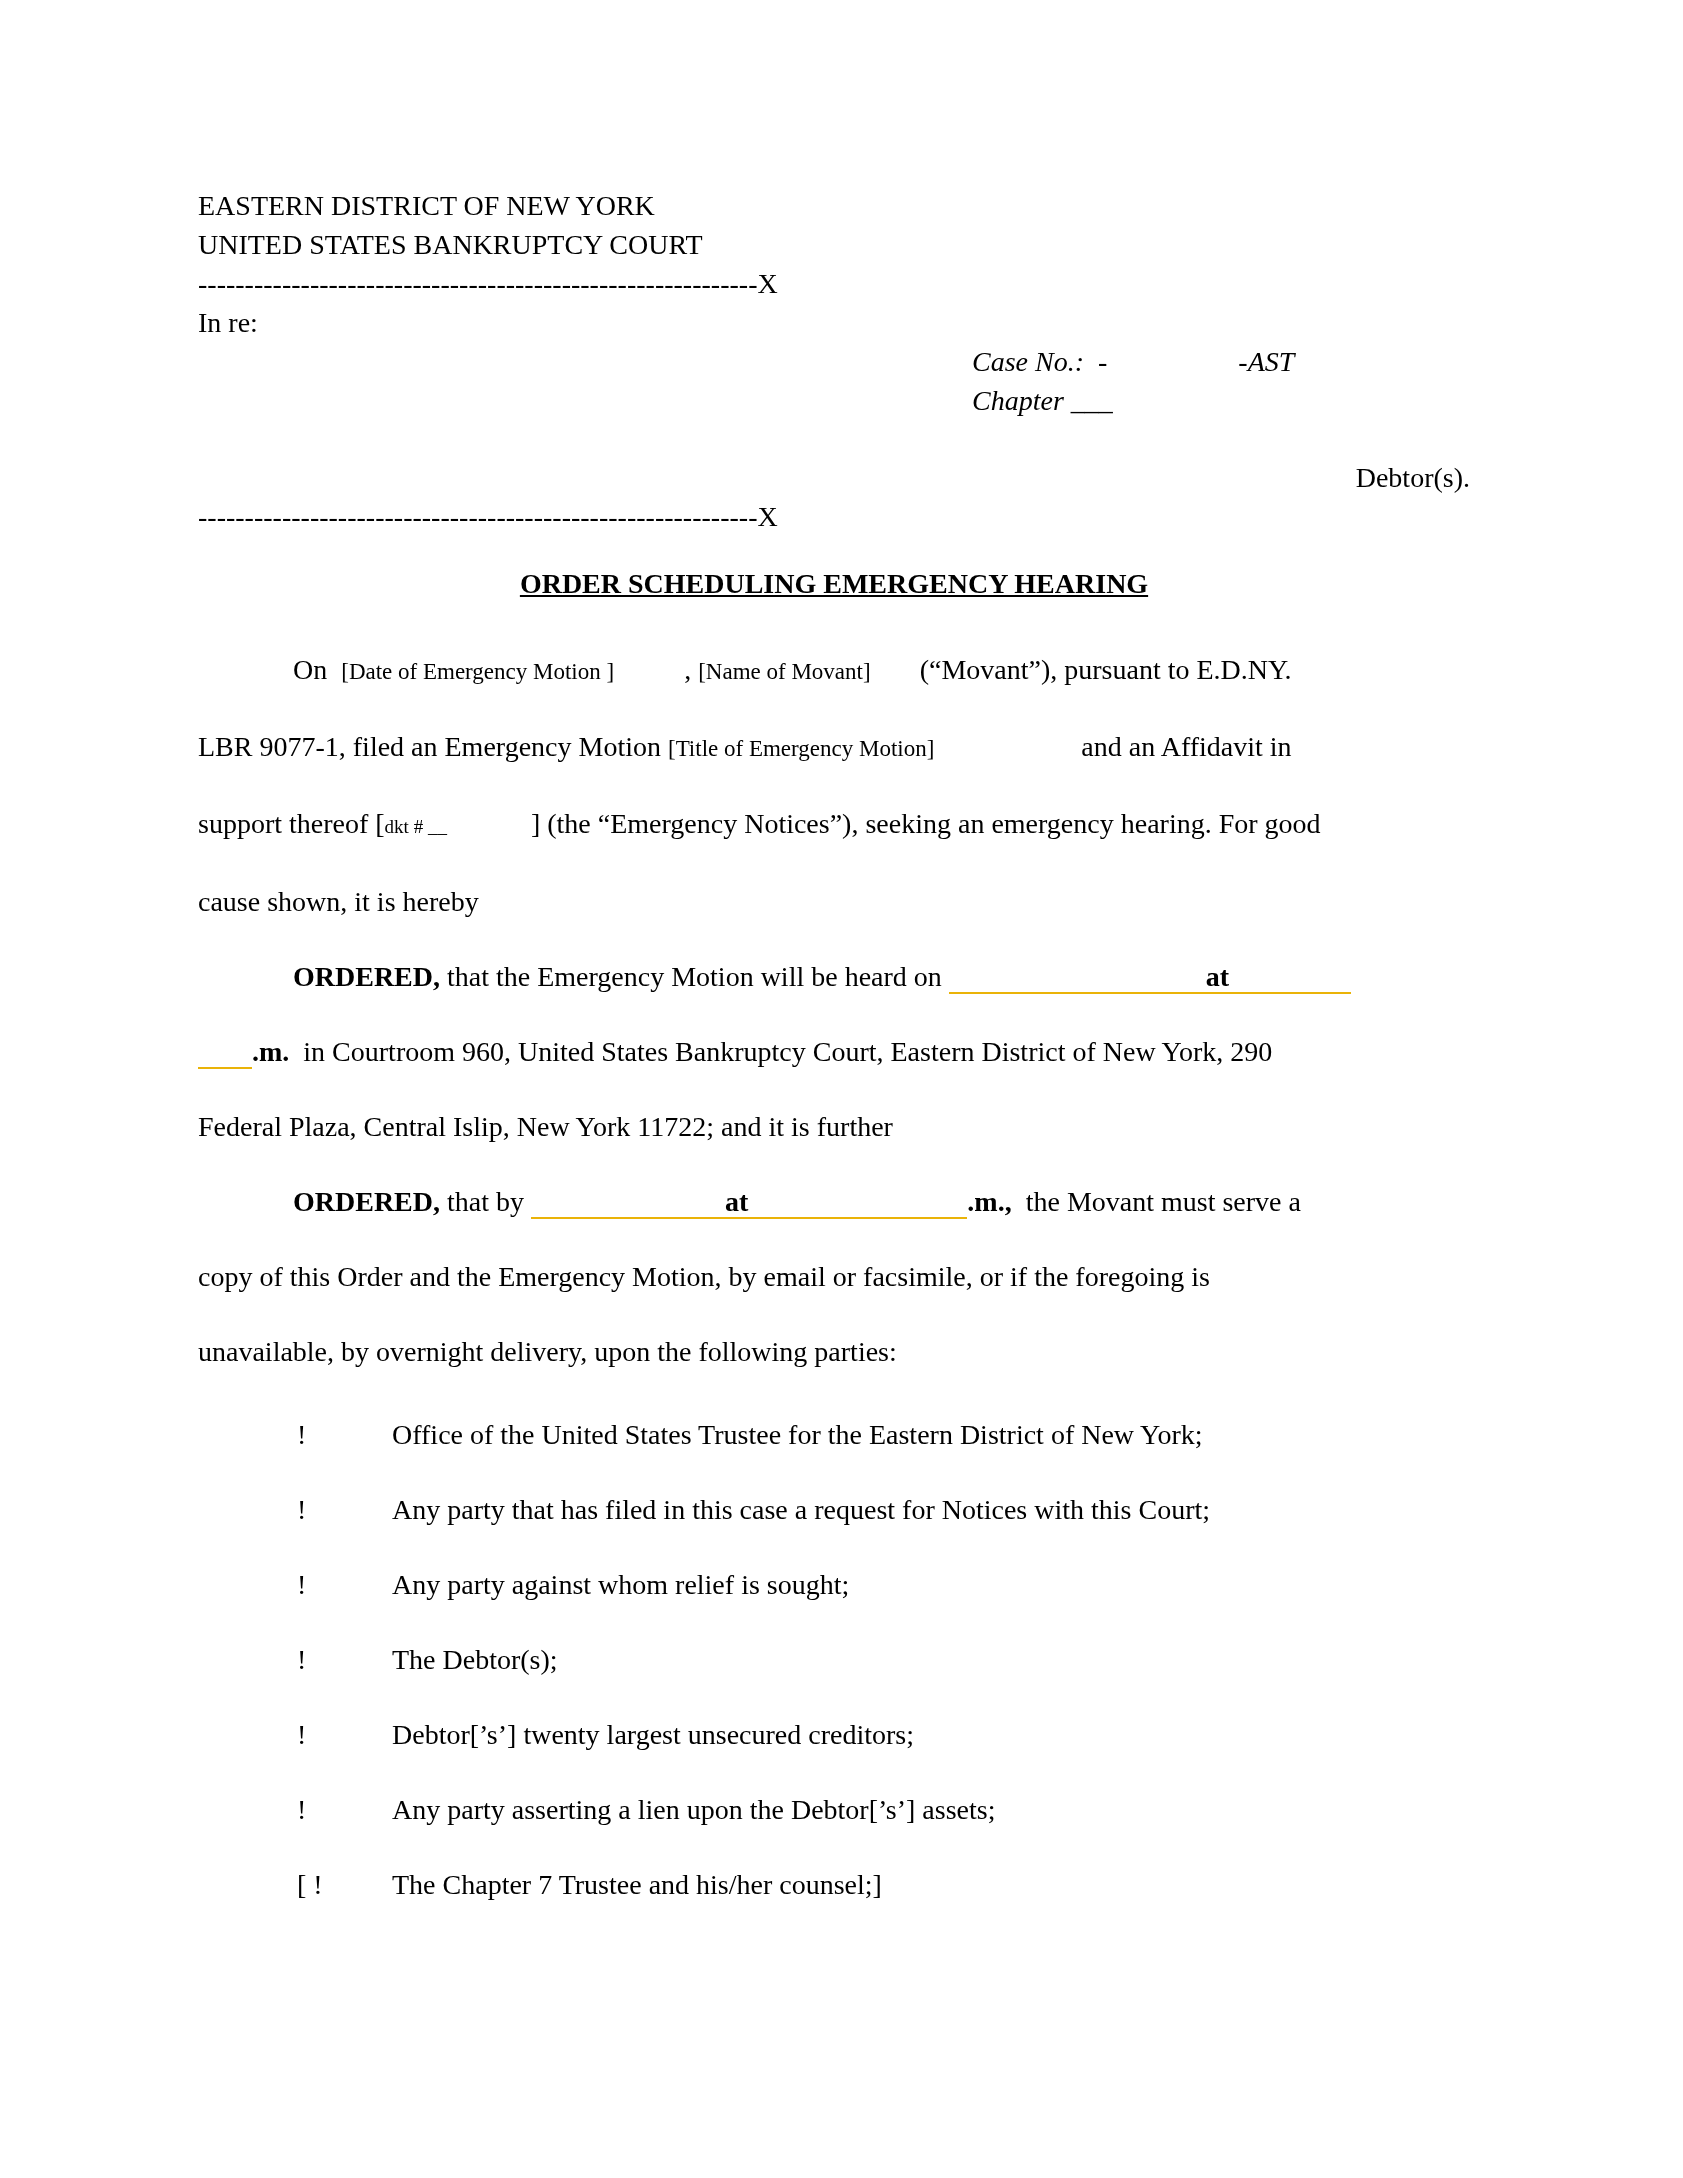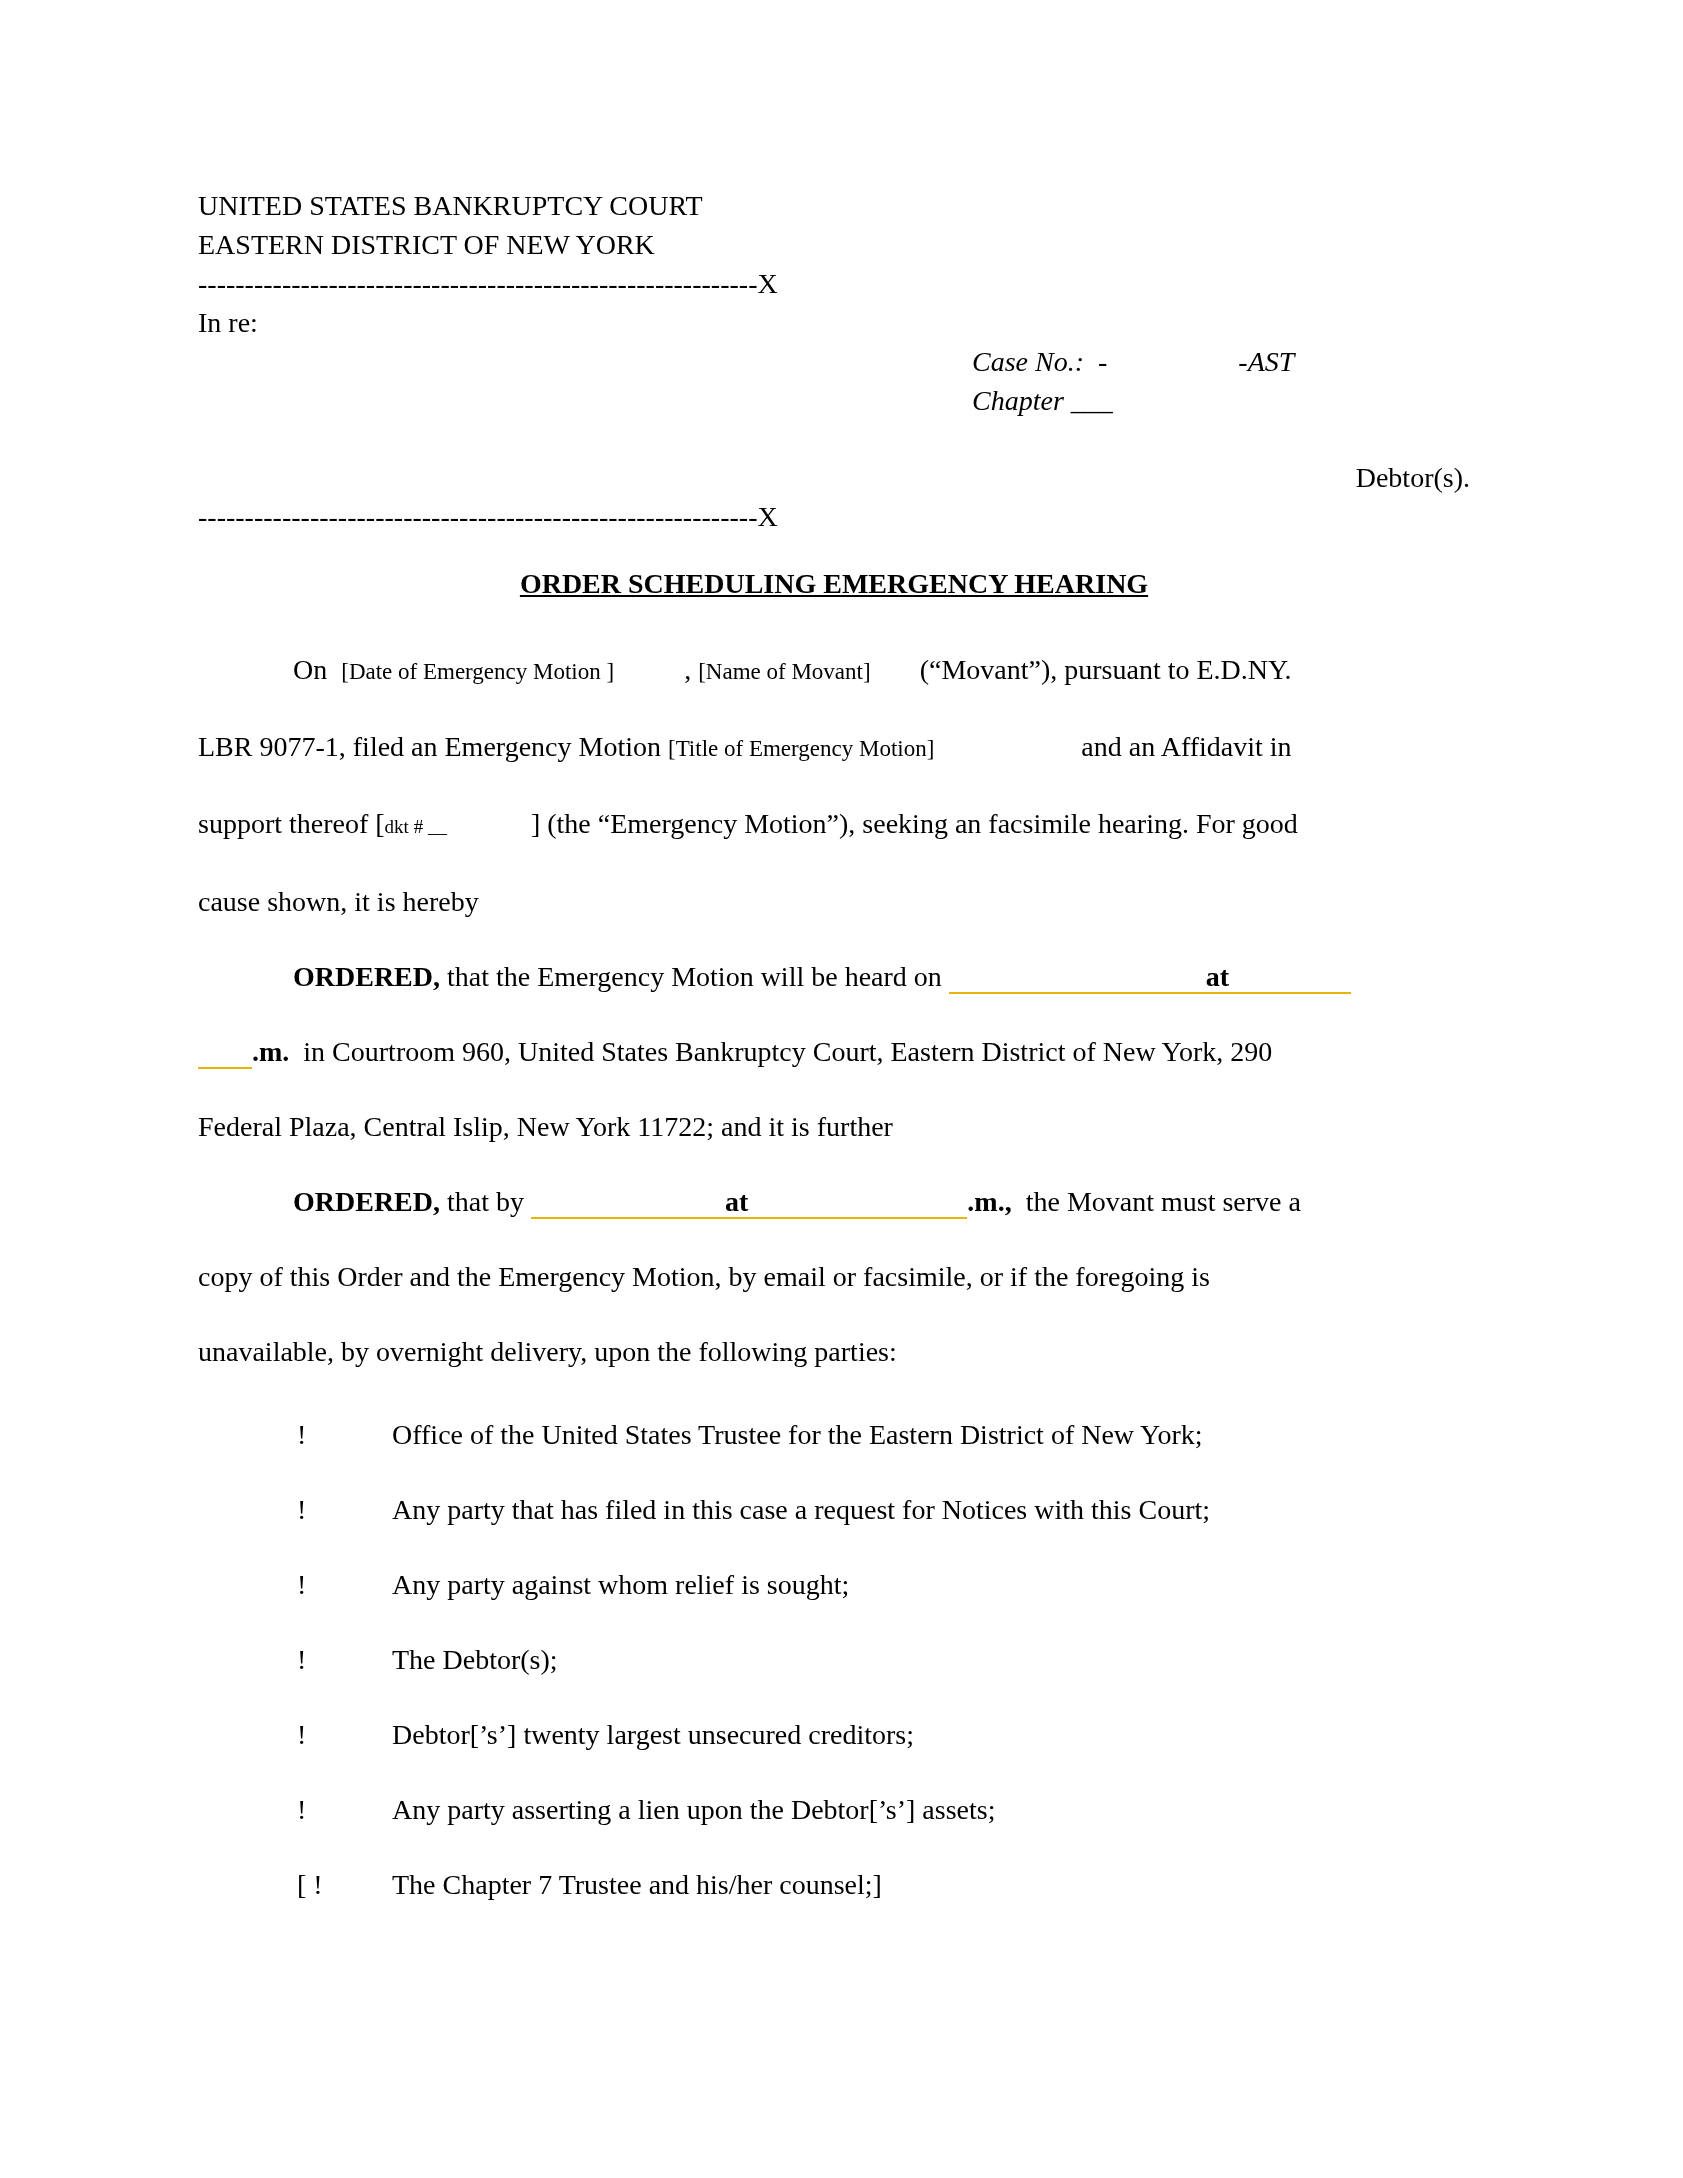--- a/index.html
+++ b/index.html
@@ -32,40 +32,40 @@
   .w260 { width:257px; } .w123 { width:122px; } .w55 { width:54px; }
   .w196 { width:194px; } .w221 { width:219px; }
   .blist { margin-top:8px; }
   .bmark { display:inline-block; margin-left:99px; width:95px; }
 </style>
 </head>
 <body>
 
 <div class="page">
 
+  <div class="hline">EASTERN DISTRICT OF NEW YORK</div>
   <div class="hline">UNITED STATES BANKRUPTCY COURT</div>
-  <div class="hline">EASTERN DISTRICT OF NEW YORK</div>
   <div class="hline">------------------------------------------------------------X</div>
   <div class="hline">In re:</div>
 
   <div class="caseblock">
     <div class="hline"><span>Case No.:  -</span><span class="case-gap"></span><span>-AST</span></div>
     <div class="hline">Chapter ___</div>
   </div>
 
   <div class="hline debtors">Debtor(s).</div>
   <div class="hline">------------------------------------------------------------X</div>
 
   <div class="doc-title"><span class="u">ORDER SCHEDULING EMERGENCY HEARING</span></div>
 
   <div class="body">
 
     <div class="bline ind"><span>On  </span><span class="small">[Date of Emergency Motion ]</span><span>          , </span><span class="small">[Name of Movant]</span><span>       (“Movant”), pursuant to E.D.NY.</span></div>
     <div class="bline"><span>LBR 9077-1, filed an Emergency Motion </span><span class="small">[Title of Emergency Motion]</span><span>                     and an Affidavit in</span></div>
-    <div class="bline"><span>support thereof [</span><span class="tiny">dkt # __</span><span>            ] (the “Emergency Motion”), seeking an facsimile hearing. For good</span></div>
+    <div class="bline"><span>support thereof [</span><span class="tiny">dkt # __</span><span>            ] (the “Emergency Notices”), seeking an emergency hearing. For good</span></div>
     <div class="bline">cause shown, it is hereby</div>
 
     <div class="bline ind"><span class="b">ORDERED,</span><span> that the Emergency Motion will be heard on </span><span class="uline"><span class="sp w260"></span><span class="b">at</span><span class="sp w123"></span></span></div>
     <div class="bline"><span class="uline"><span class="sp w55"></span></span><span class="b">.m.</span><span>  in Courtroom 960, United States Bankruptcy Court, Eastern District of New York, 290</span></div>
     <div class="bline">Federal Plaza, Central Islip, New York 11722; and it is further</div>
 
     <div class="bline ind"><span class="b">ORDERED,</span><span> that by </span><span class="uline"><span class="sp w196"></span><span class="b">at</span><span class="sp w221"></span></span><span class="b">.m.,</span><span>  the Movant must serve a</span></div>
     <div class="bline">copy of this Order and the Emergency Motion, by email or facsimile, or if the foregoing is</div>
     <div class="bline">unavailable, by overnight delivery, upon the following parties:</div>
 

